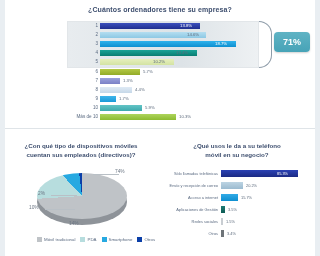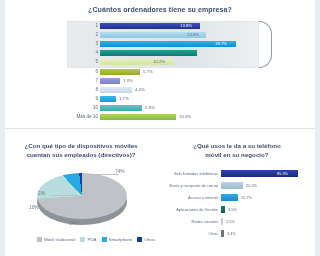--- a/index.html
+++ b/index.html
@@ -104,20 +104,21 @@
 <div class="page">
   <div class="edge-l"></div>
   <div class="edge-r"></div>
 
   <div class="panel-top">
     <div class="t-title">¿Cuántos ordenadores tiene su empresa?</div>
 
     <div class="t-plot">
       <div class="hl-box"></div>
       <div class="brace"></div>
+      <div class="badge71">71%</div>
 
       <div class="rowset">
 
         <div class="row" style="top:1px">
           <div class="r-lab">1</div>
           <div class="r-bar" style="width:100px;background:linear-gradient(to bottom,#3b50bd,#1f2e8f)"></div>
           <div class="r-val inside" style="left:128px">13.8%</div>
         </div>
 
         <div class="row" style="top:10px">

